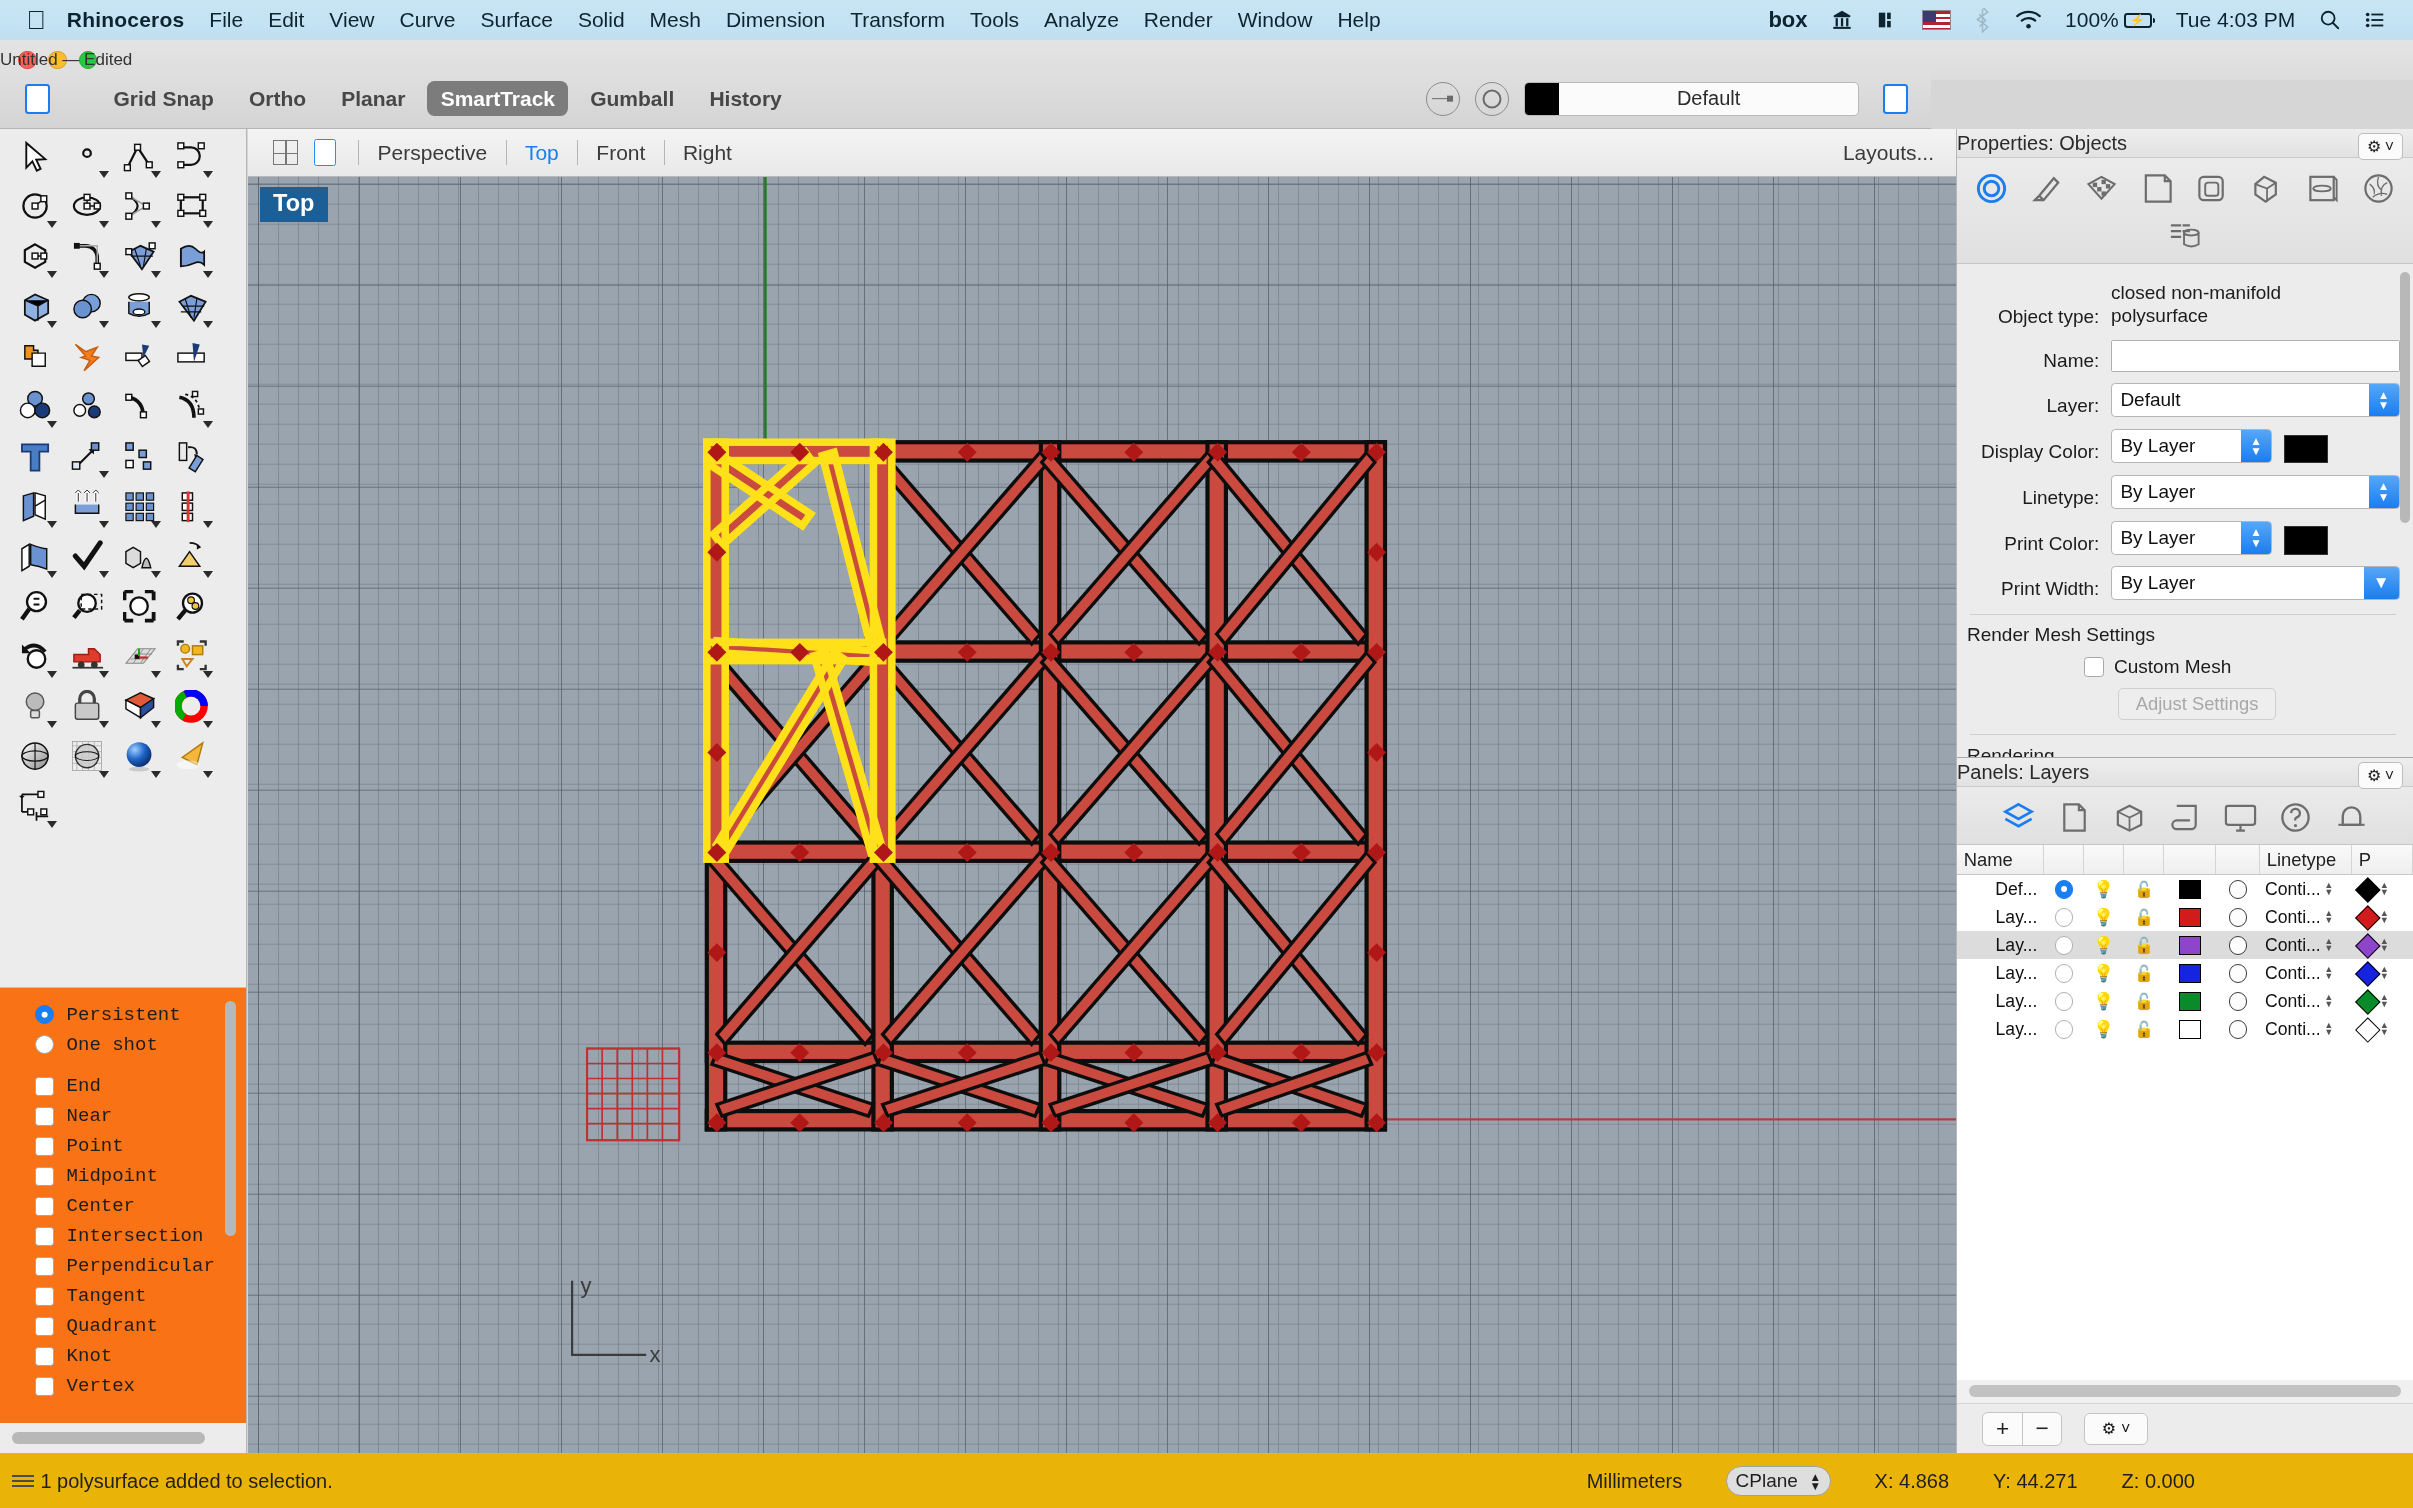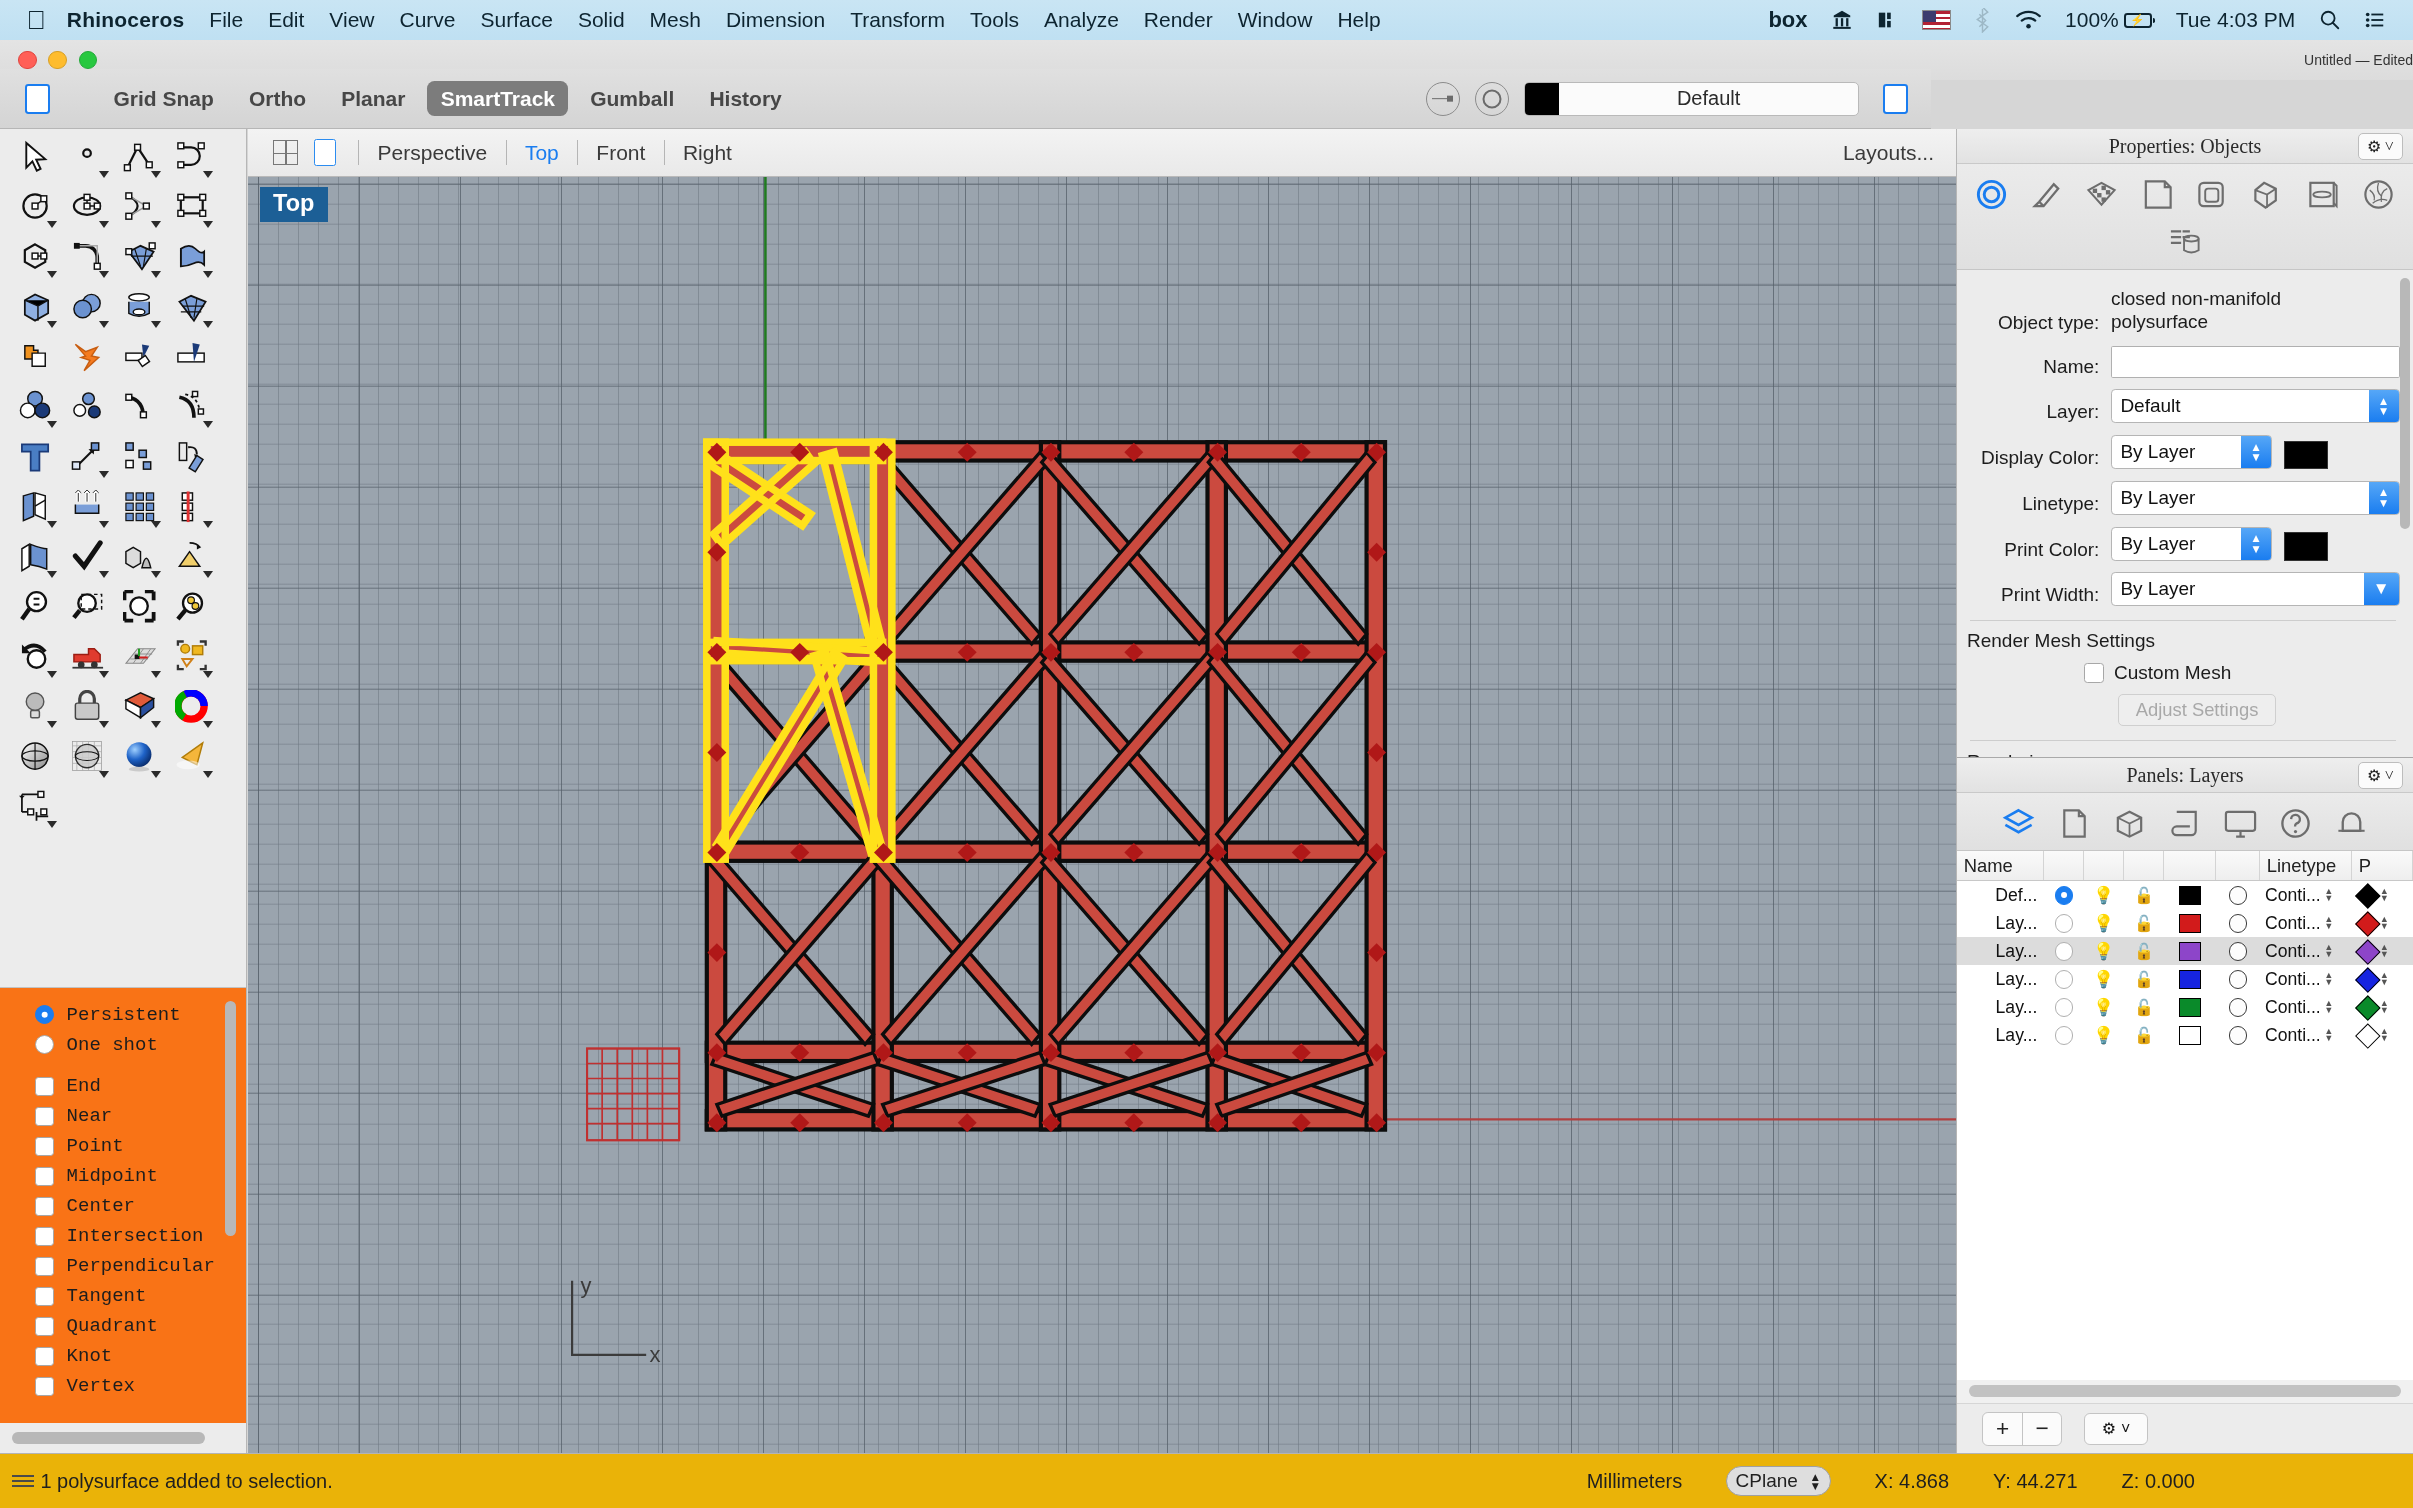--- a/index.html
+++ b/index.html
@@ -41,22 +41,22 @@
     position:absolute; top:40px; left:0; width:2413px; height:40px;
     background: linear-gradient(to bottom,#e4e4e4,#dcdcdc);
     display:flex; align-items:center;
   }
   .traffic { display:flex; gap:11.7px; padding-left:18.4px; }
   .tl { width:18.4px;height:18.4px;border-radius:50%; }
   .tl.red{background:#ff5f57;border:0.8px solid #e0443e;}
   .tl.yellow{background:#febc2e;border:0.8px solid #d79f26;}
   .tl.green{background:#28c840;border:0.8px solid #24a93a;}
   .title-txt {
-    position:absolute; left:0; right:0; text-align:right;
-    font-size:14px; color:#333;margin-left:24px;
+    position:absolute; left:0; right:0; text-align:left;
+    font-size:17px; color:#333;
   }
 
   
   .toolbar {
     position:absolute; top:69px; left:0; width:1931px; height:60px;
     background: linear-gradient(to bottom,#e0e0e0,#d4d4d4);
     border-bottom:0.8px solid #b6b6b6;
     display:flex; align-items:center;
   }
   .panel-toggle {
@@ -176,24 +176,24 @@
   }
   .axis-ind { position:absolute; left:314px; bottom:75px; }
 
   
   .rightpanel {
     position:absolute; top:129px; right:0; width:457px; bottom:55px;
     background:#ececec; border-left:0.8px solid #b6b6b6;
     display:flex; flex-direction:column;
   }
   .rp-header {
-    height:35px; background:linear-gradient(to bottom,#eeeeee,#e2e2e2);
+    height:29px; background:linear-gradient(to bottom,#eeeeee,#e2e2e2);
     border-bottom:0.8px solid #c9c9c9;
-    display:flex;align-items:center;justify-content:center;position:relative;
-    font-size:20px; color:#2a2a2a;font-family:Liberation Serif, serif;
+    display:flex;align-items:center;position:relative;
+    font-size:20px; color:#2a2a2a;
   }
   .gear-btn {
     position:absolute; right:10px; top:4.2px; height:27px; width:45px;
     background:#fbfbfb;border:0.8px solid #bdbdbd;border-radius:5px;
     display:flex;align-items:center;justify-content:center;gap:3.4px;
     font-size:16px;color:#222;
   }
   .rp-icons {
     background:linear-gradient(to bottom,#ebebeb,#e0e0e0);
     border-bottom:0.8px solid #c6c6c6; padding:8.4px 0 5px 0;

